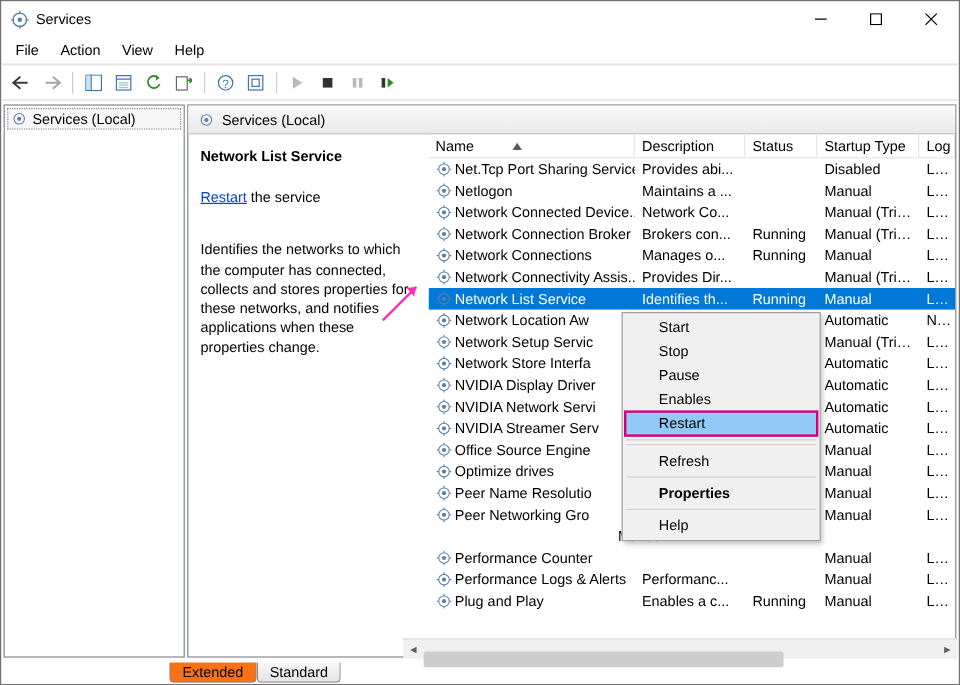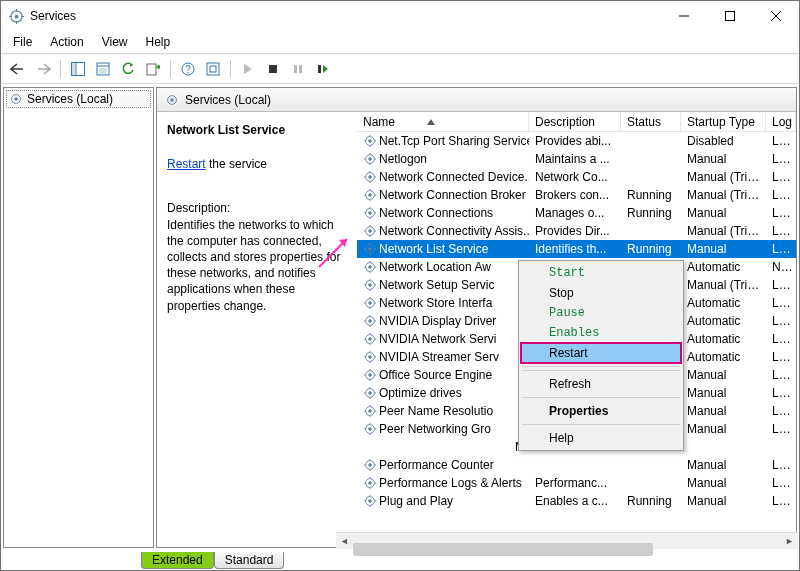--- a/index.html
+++ b/index.html
@@ -28,25 +28,25 @@
   .grid { flex: 1; display: flex; flex-direction: column; overflow: hidden; position: relative; }
   .ghead { display: flex; background: #fff; border-bottom: 1px solid #e5e5e5; height: 20px; }
   .ghead .gh { padding: 2px 6px; border-right: 1px solid #e5e5e5; font-size: 12px; display: flex; align-items: center; gap: 4px; }
   .grows { flex: 1; overflow-x: auto; overflow-y: hidden; }
   .grow { display: flex; height: 18px; align-items: center; font-size: 12px; }
   .grow.sel { background: #0078d7; color: #fff; }
   .grow .gc { padding: 0 6px; overflow: hidden; white-space: nowrap; text-overflow: ellipsis; }
   .gc.name { display: flex; align-items: center; gap: 2px; }
   .c-name { width: 172px; } .c-desc { width: 92px; } .c-stat { width: 60px; } .c-start { width: 85px; } .c-log { width: 30px; }
   .tabs { display: flex; align-items: flex-end; padding-left: 140px; height: 20px; gap: 0; }
-  .tab { border: 1px solid #888; border-top: none; border-bottom-left-radius: 4px; border-bottom-right-radius: 4px; padding: 1px 10px; font-size: 12px; background: #84cc16; position: relative; top: -1px; }
+  .tab { border: 1px solid #888; border-top: none; border-bottom-left-radius: 4px; border-bottom-right-radius: 4px; padding: 1px 10px; font-size: 12px; background: #f97316; position: relative; top: -1px; }
   .tab.inactive { background: linear-gradient(#f9f9f9,#e3e3e3); }
   .ctxmenu { position: absolute; left: 517px; top: 259px; width: 166px; background: #f0f0f0; border: 1px solid #a0a0a0; box-shadow: 2px 2px 4px rgba(0,0,0,.25); padding: 2px; z-index: 20; font-size: 12px; }
   .ctxmenu .mi { padding: 3px 24px 3px 28px; position: relative; }
-  .ctxmenu .mi.disabled { color: #15803d; font-family: Liberation Mono, monospace; }
+  .ctxmenu .mi.disabled { color: #000000; }
   .ctxmenu .mi.hl { background: #91c9f7; }
   .ctxmenu .mi.outline { outline: 2px solid #d40078; outline-offset: -1px; }
   .ctxmenu .mi.bold { font-weight: bold; }
   .ctxmenu .msep { height: 1px; background: #d0d0d0; margin: 3px 1px; }
   .ctxmenu .sub { position: absolute; right: 8px; top: 4px; font-size: 10px; }
   .arrow { position: absolute; left: 314px; top: 228px; z-index: 15; pointer-events: none; }
   .hscroll { position: absolute; left: 335px; right: 1px; bottom: 21px; height: 17px; background: #f0f0f0; border-top: 1px solid #dcdcdc; display: flex; align-items: center; z-index: 5; }
   .hscroll .sbtn { width: 17px; height: 17px; display:flex; align-items:center; justify-content:center; font-size:9px; color:#606060; }
   .hscroll .track { flex:1; position: relative; }
   .hscroll .thumb { position:absolute; left:0; top:2px; height:13px; width: 300px; background:#cdcdcd; border-radius:2px; }
@@ -192,21 +192,20 @@
           </svg>
         <span>Services (Local)</span>
       </div>
 
       <div class="panebody">
 
         <div class="detail">
           <div class="svc-name">Network List Service</div>
           <div><a>Restart</a><span> the service</span></div>
           <div style="height:28px"></div>
-          <div>Description:</div>
           <div>Identifies the networks to which the computer has connected, collects and stores properties for these networks, and notifies applications when these properties change.</div>
         </div>
 
         <div class="grid">
           <div class="ghead">
             <div class="gh c-name">
                 <span>Name</span>
                 <svg width="8" height="6" style="margin-left:28px">
                   <path d="M4 0 L8 6 L0 6 Z" fill="#5a5a5a"></path>
                 </svg>

